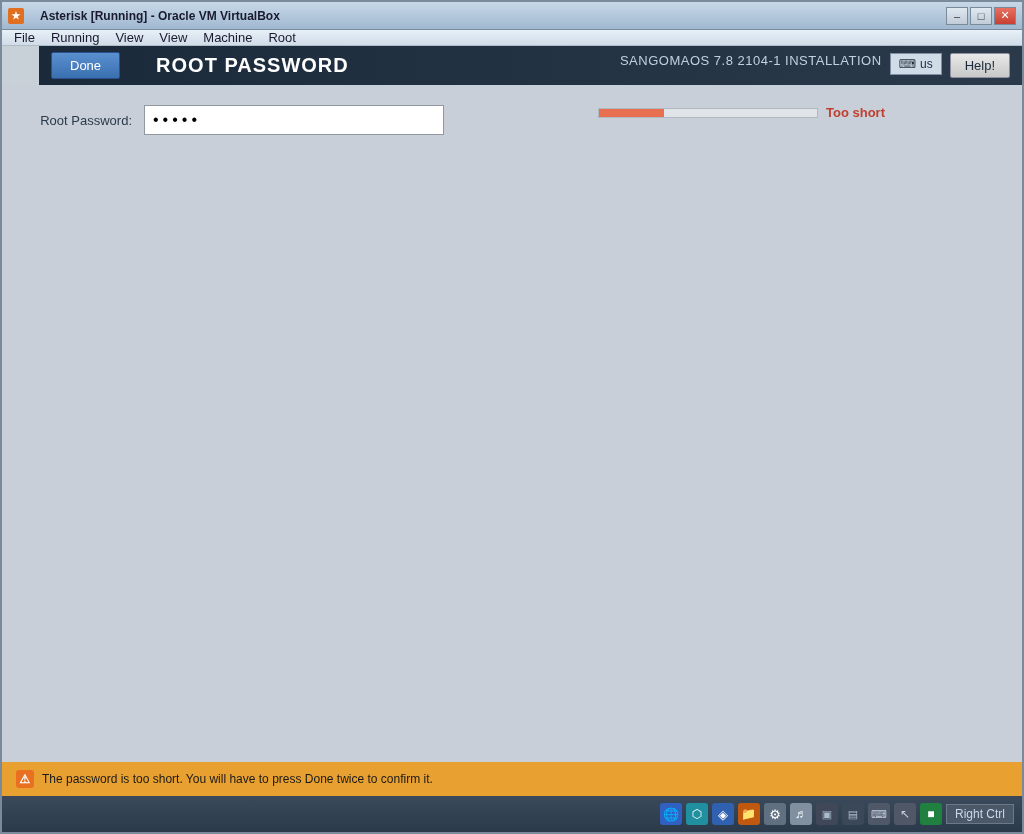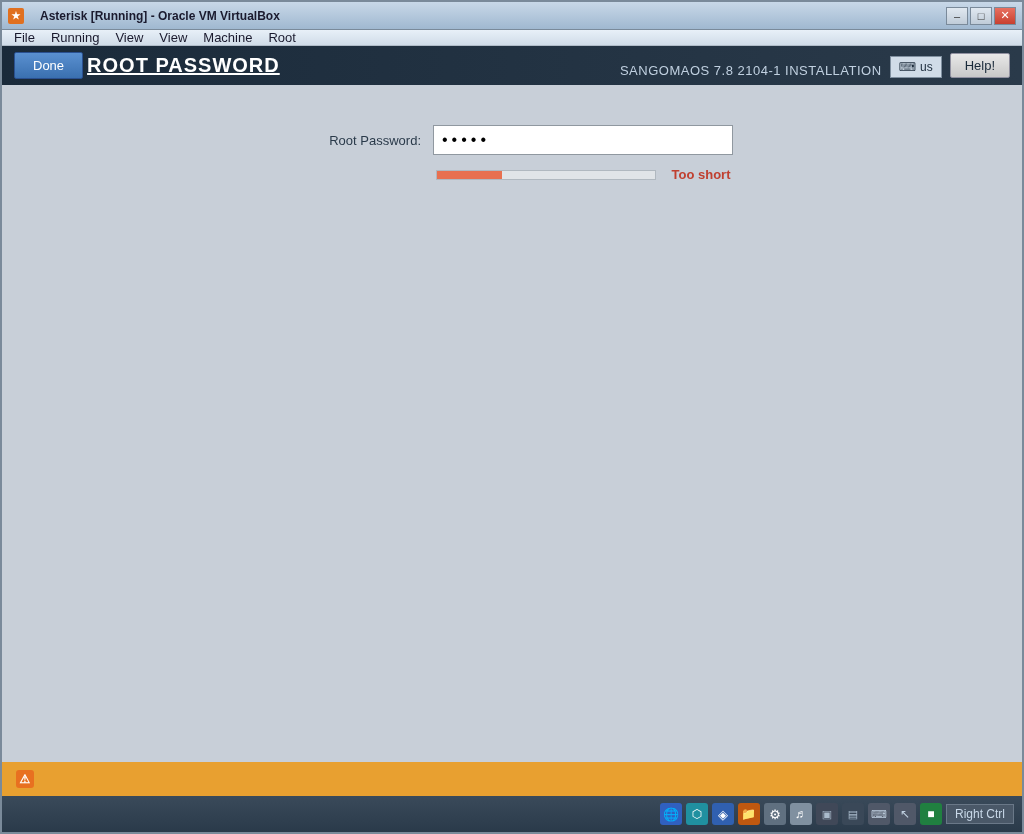--- a/index.html
+++ b/index.html
@@ -59,33 +59,34 @@
 
     
     .vm-header {
       background: linear-gradient(to right, #1a2a3a, #2a3a4a);
       color: white;
       display: flex;
       align-items: center;
       justify-content: space-between;
       padding: 6px 12px;
       flex-shrink: 0;
+      margin-left: 37px;
     }
     .vm-header-left { display: flex; align-items: center; gap: 12px; }
     .vm-title { font-size: 20px; font-weight: bold; color: white; letter-spacing: 1px; }
     .done-btn {
       background: linear-gradient(to bottom, #5a90d0, #3a70b0);
       color: white;
       border: 1px solid #2a5090;
       padding: 5px 18px;
       cursor: pointer;
       font-size: 13px;
       border-radius: 2px;
     }
-    .vm-header-right { display: flex; align-items: flex-end; gap: 8px; }
+    .vm-header-right { display: flex; align-items: flex-start; gap: 8px; }
     .vm-subtitle { font-size: 13px; color: #c0d0e0; letter-spacing: 0.5px; }
     .keyboard-selector {
       background: #d0dce8;
       border: 1px solid #8090a0;
       padding: 3px 8px;
       display: flex;
       align-items: center;
       gap: 4px;
       font-size: 12px;
       color: #1a2a3a;
@@ -111,24 +112,23 @@
 
     .form-description {
       text-align: center;
       color: #2a3a4a;
       font-size: 13px;
       margin-bottom: 20px;
     }
 
     .form-area {
       display: flex;
-      flex-direction: column;
-      align-items: center;
+      flex-direction: row;
+      align-items: flex-start;
       gap: 12px;
-      margin-top: 20px;
     }
 
     .form-row {
       display: flex;
       align-items: center;
       gap: 12px;
     }
 
     .form-label {
       width: 130px;
@@ -147,21 +147,21 @@
       letter-spacing: 2px;
     }
 
     .form-input.active-input {
       border: 2px solid #4a80c0;
     }
 
     .strength-row {
       display: flex;
       align-items: center;
-      gap: 16px;
+      gap: 8px;
       margin-left: 142px;
     }
 
     .strength-bar-container {
       width: 220px;
       height: 10px;
       background: #e0e4e8;
       border: 1px solid #b0b8c0;
       position: relative;
     }
@@ -268,21 +268,21 @@
     <div class="menu-item">Machine</div>
     <div class="menu-item">Root</div>
   </div>
 
   <div class="vm-screen">
 
     <div class="vm-header">
       <div class="vm-header-left">
         <button class="done-btn">Done</button>
       </div>
-      <div style="flex:1; display:flex; align-items:flex-start; justify-content:flex-start; padding-left: 4px; text-decoration: underline;">
+      <div style="flex:1; display:flex; align-items:flex-start; justify-content:flex-start; padding-left: 36px;">
         <span class="vm-title">ROOT PASSWORD</span>
       </div>
       <div class="vm-header-right">
         <span class="vm-subtitle">SANGOMAOS 7.8 2104-1 INSTALLATION</span>
         <div class="keyboard-selector">
           <span>⌨</span>
           <span>us</span>
         </div>
         <button class="help-btn">Help!</button>
       </div>
@@ -304,20 +304,21 @@
           <span class="strength-label">Too short</span>
         </div>
 
       </div>
     </div>
 
     <div class="vm-statusbar">
       <div class="warning-icon">
         <span>⚠</span>
       </div>
+      <span class="status-msg">The password is too short. You will have to press Done twice to confirm it.</span>
     </div>
 
     <div class="taskbar">
       <div class="taskbar-icons">
         <div class="taskbar-icon blue">🌐</div>
         <div class="taskbar-icon teal" style="background:#2090a0; color:white; font-size:12px;">⬡</div>
         <div class="taskbar-icon" style="background:#3060b0; color:white;">◈</div>
         <div class="taskbar-icon" style="background:#c05810; color:white; font-size:12px;">📁</div>
         <div class="taskbar-icon" style="background:#607080; color:white; font-size:13px;">⚙</div>
         <div class="taskbar-icon" style="background:#8090a0; color:white; font-size:12px;">♬</div>

